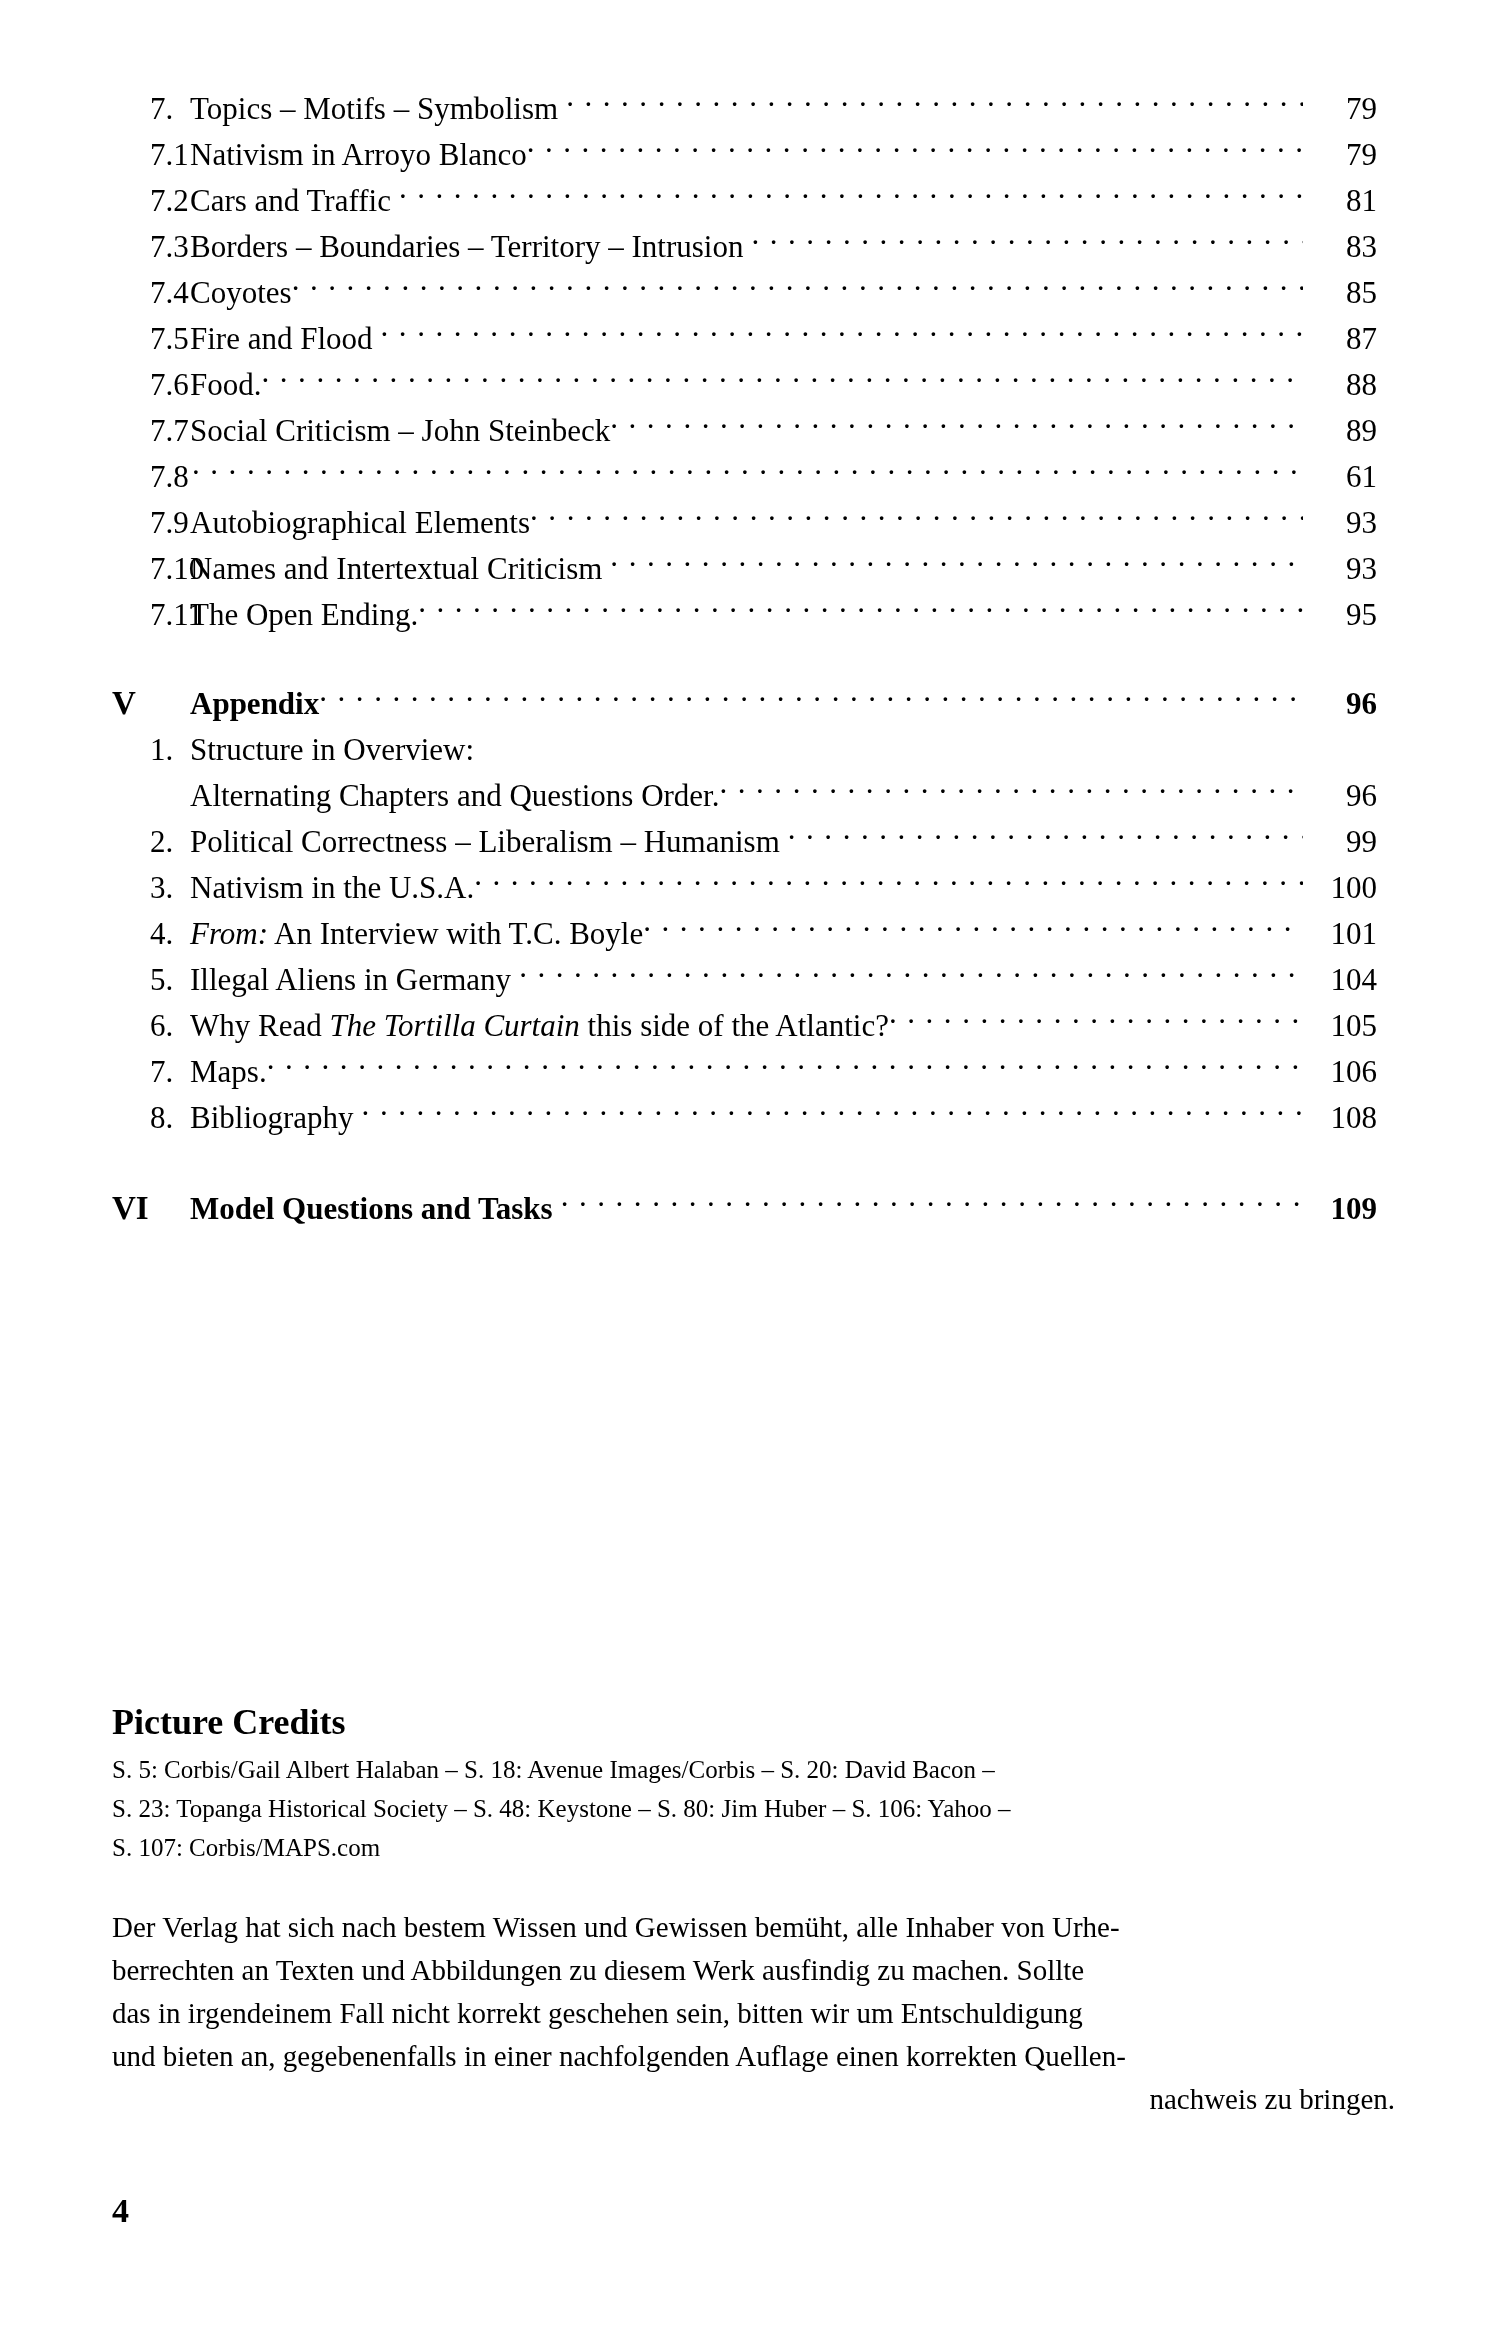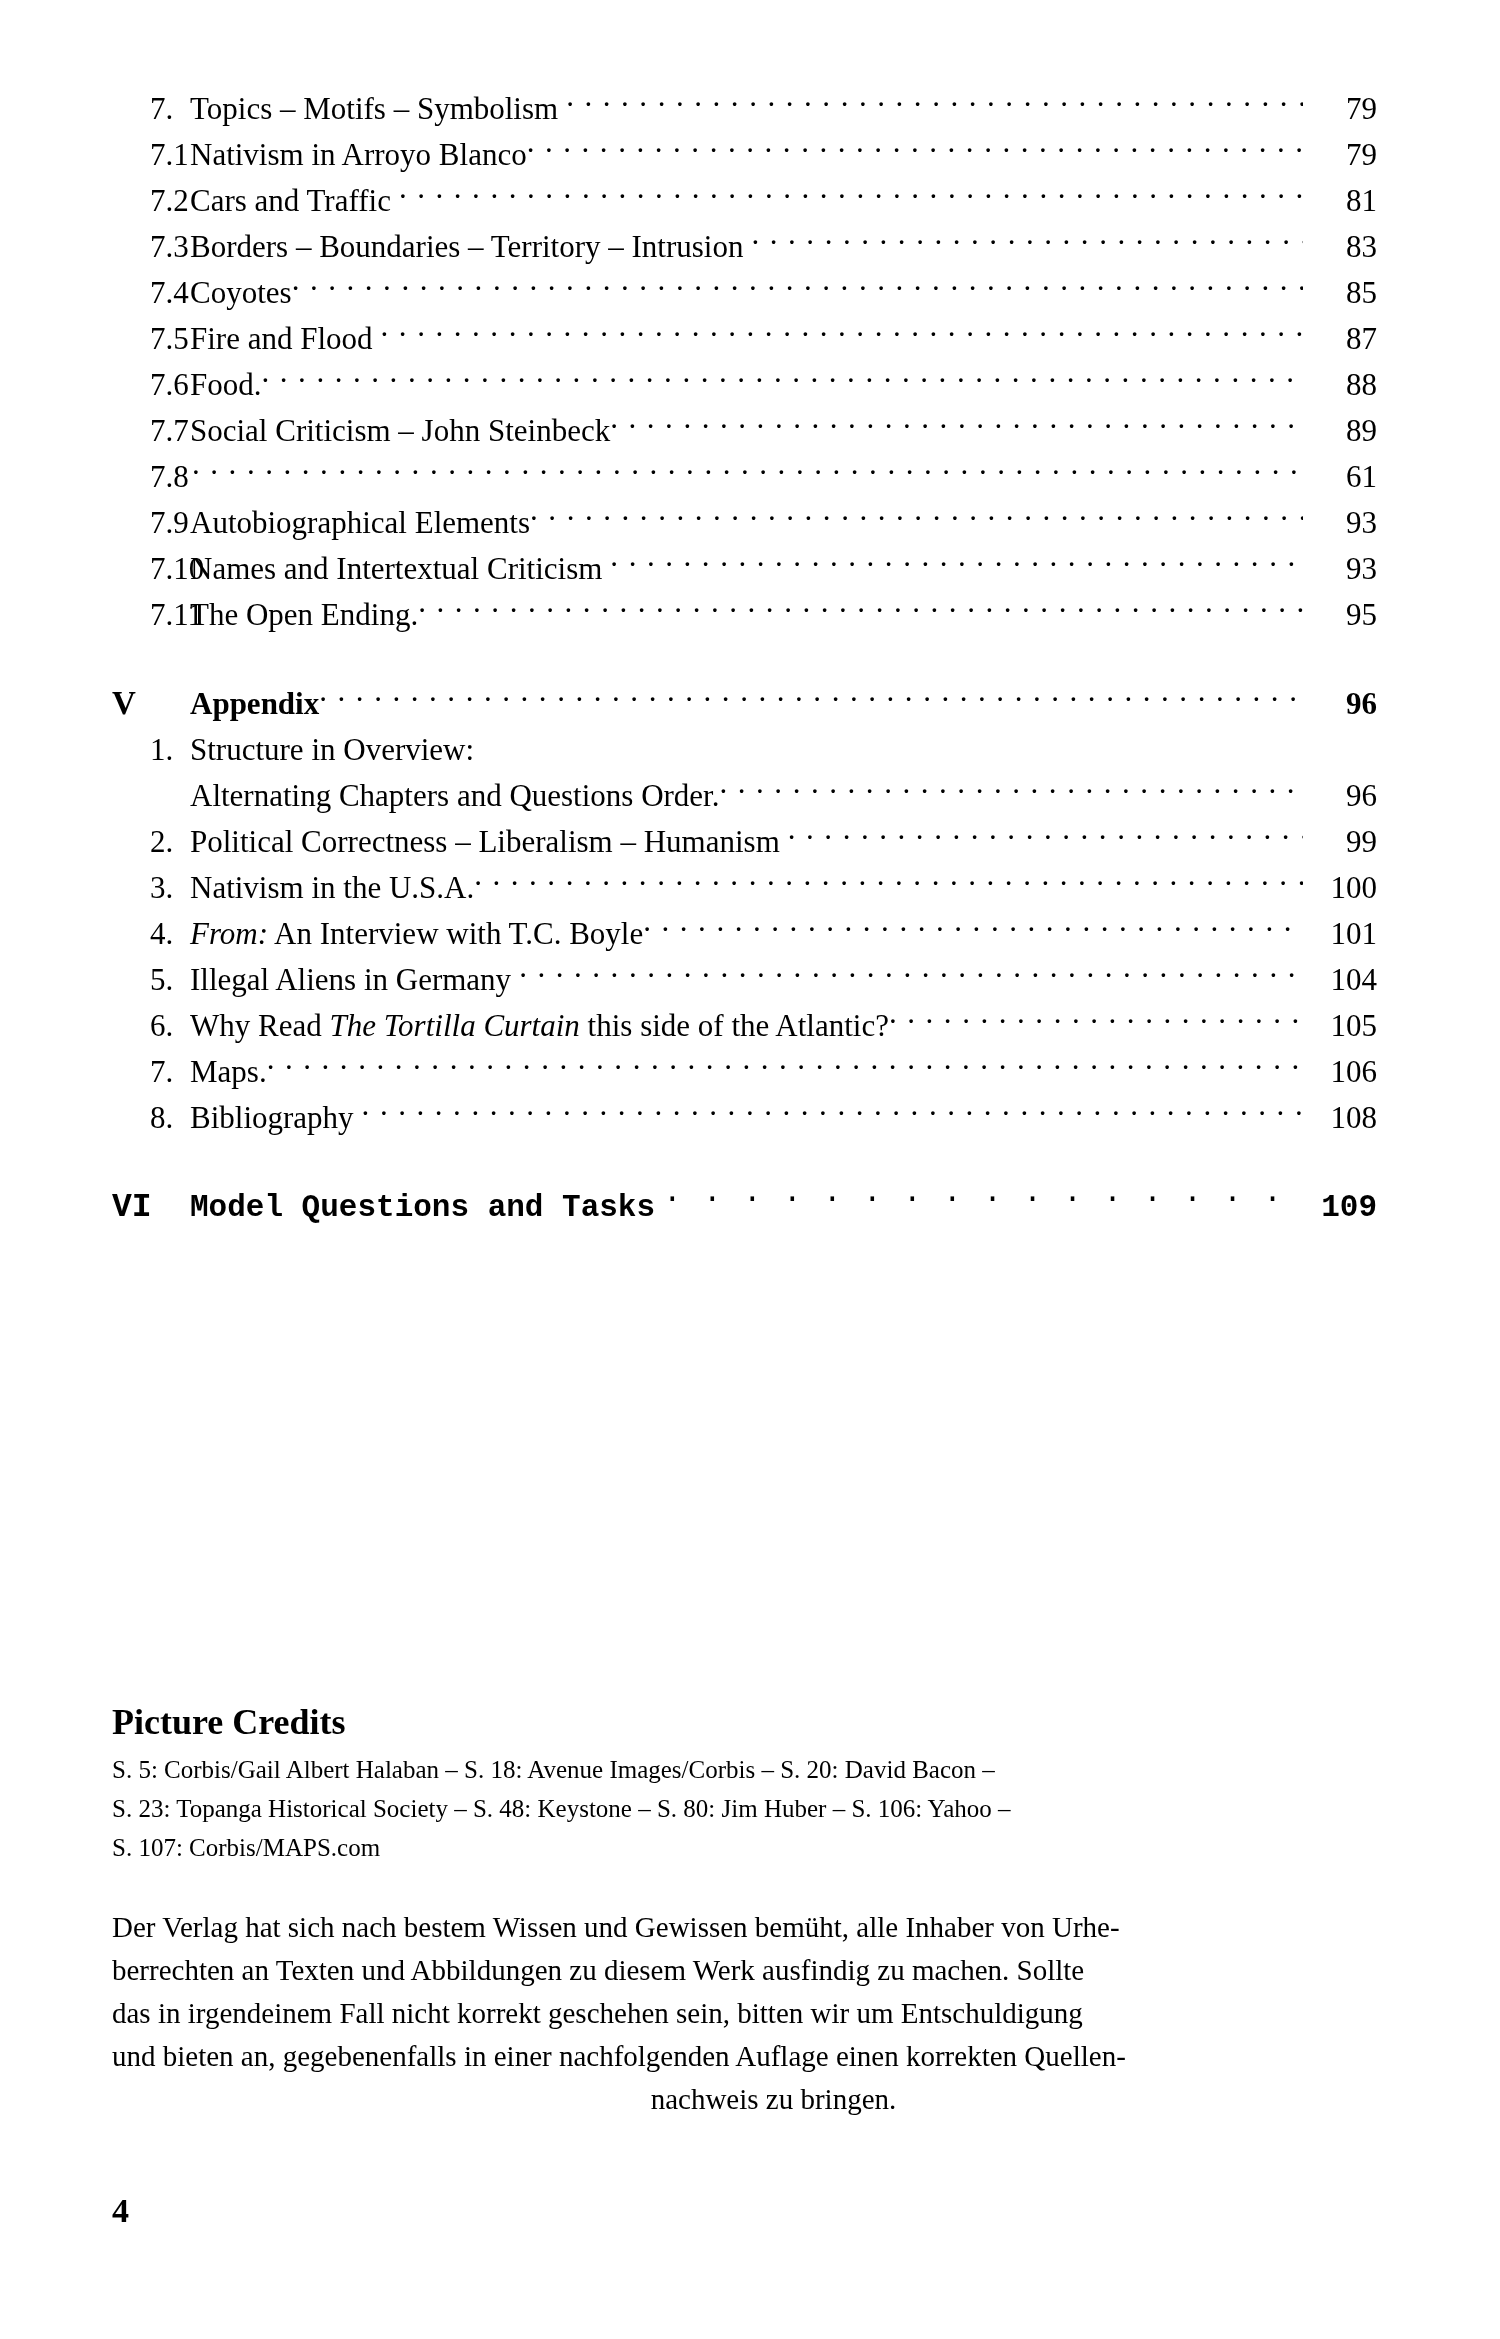--- a/index.html
+++ b/index.html
@@ -96,21 +96,21 @@
     padding-left: 8px;
   }
 
   .bold { font-weight: bold; }
   .ital { font-style: italic; }
 
   
   .toc-row.cont .label { padding-right: 0; }
 
   .gap-before { margin-top: 42px; }
-  .gap-before-lg { margin-top: 44px; font-family: Liberation Mono, monospace; }
+  .gap-before-lg { margin-top: 44px; }
 
   
   .credits {
     position: absolute;
     left: 112px;
     top: 1702px;
     width: 1280px;
   }
   .credits-title {
     font-size: 36px;
@@ -127,21 +127,21 @@
   .disclaimer {
     position: absolute;
     left: 112px;
     top: 1906px;
     width: 1283px;
     font-size: 29px;
     line-height: 43px;
     text-align: justify;
   }
   .disclaimer div { }
-  .disclaimer .last { text-align: center; margin-left: 40px; }
+  .disclaimer .last { text-align: right; margin-left: 40px; }
 
   .folio {
     position: absolute;
     left: 112px;
     top: 2192px;
     font-size: 34px;
     font-weight: bold;
   }
 </style>
 </head>

